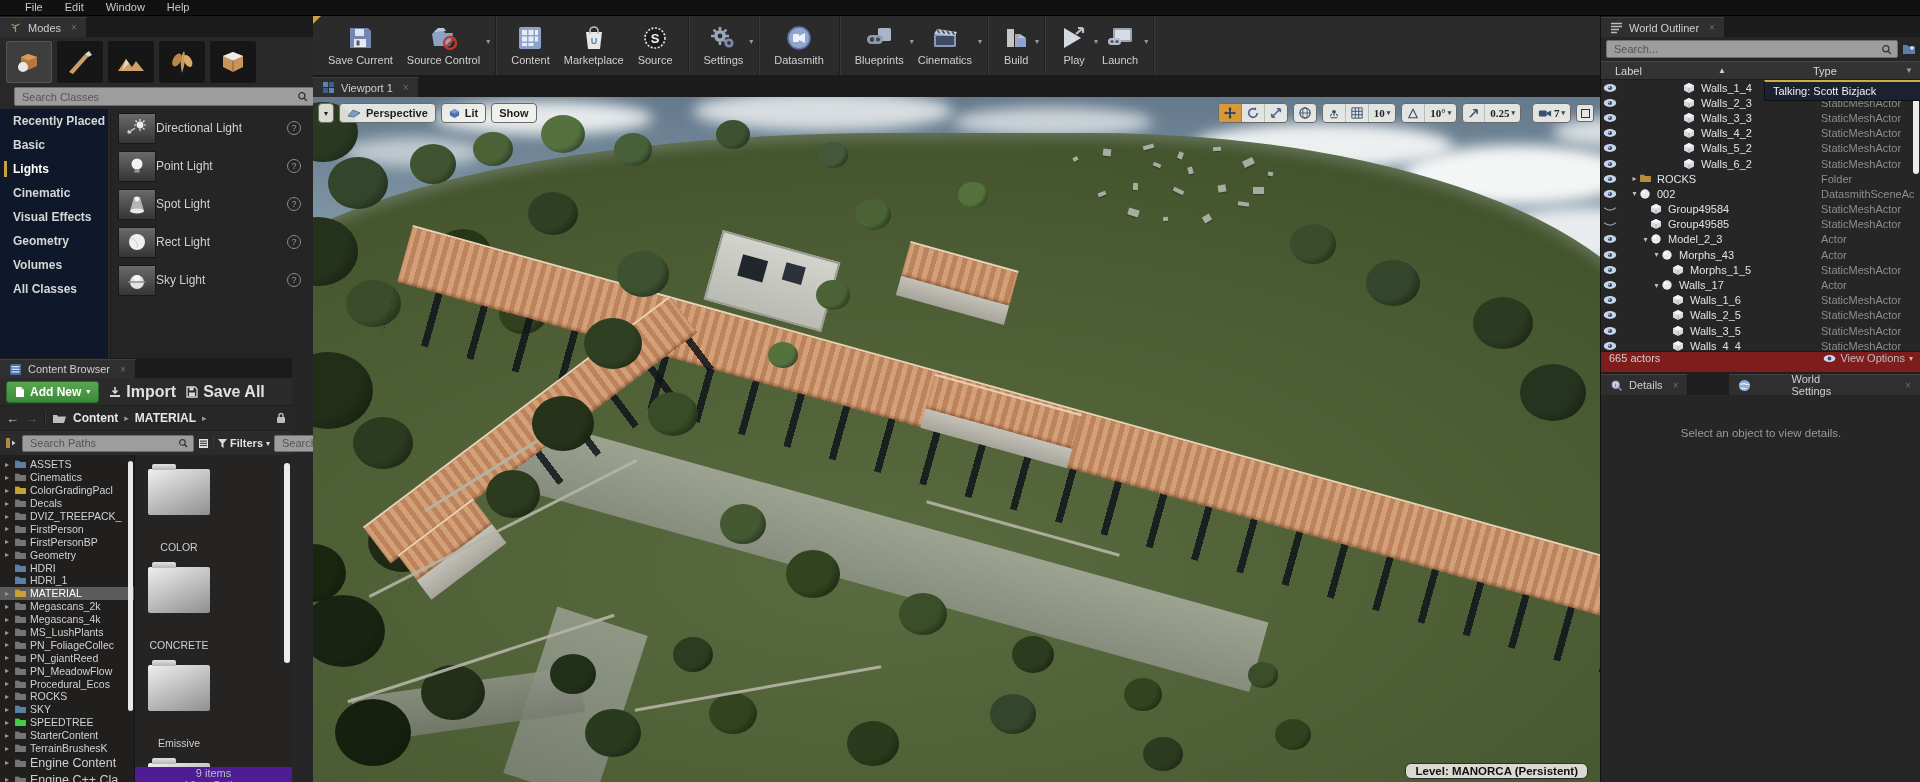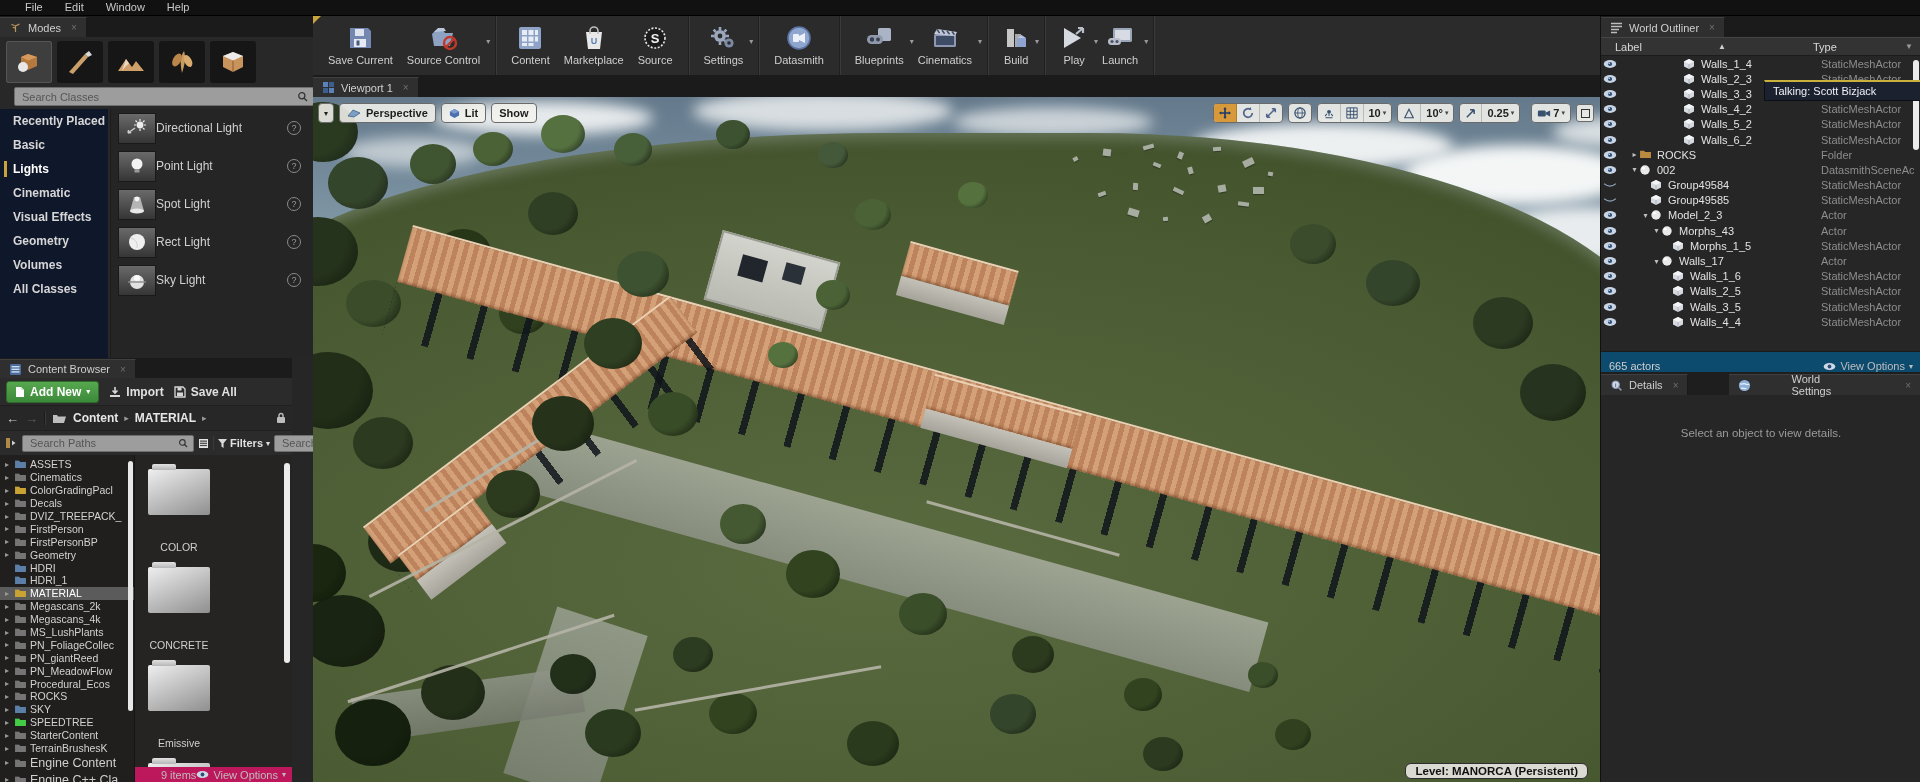--- a/index.html
+++ b/index.html
@@ -46,21 +46,21 @@
   .light-label{flex:1;font-size:12px;color:#d0d0d0;}
   .q-circle{width:12px;height:12px;border:1px solid #8a8a8a;border-radius:50%;color:#9a9a9a;
             font-size:9px;display:flex;align-items:center;justify-content:center;margin-right:12px;}
 
   
   #content-browser{position:absolute;left:0;top:343px;width:292px;bottom:0;background:#272727;
                    display:flex;flex-direction:column;}
   #cb-toolbar{height:27px;display:flex;align-items:center;gap:10px;padding:0 6px;background:#2b2b2b;}
   #add-new{background:linear-gradient(180deg,#57a74f,#3c8a3a);border:1px solid #2c6b2c;border-radius:3px;
            color:#fff;font-weight:bold;display:flex;align-items:center;gap:5px;height:20px;padding:0 8px;font-size:12px;}
-  .cb-tbtn{display:flex;align-items:center;gap:5px;color:#e0e0e0;font-weight:bold;font-size:12px;}
+  .cb-tbtn{display:flex;align-items:center;gap:5px;color:#e0e0e0;font-weight:bold;font-size:16px;}
   #cb-path{height:24px;display:flex;align-items:center;gap:6px;padding:0 6px;background:#272727;
            border-top:1px solid #1f1f1f;border-bottom:1px solid #1f1f1f;}
   .nav-arrow{font-size:13px;color:#cfcfcf;}
   .nav-arrow.dim{color:#5d5d5d;}
   .vsep{width:1px;height:14px;background:#1b1b1b;border-right:1px solid #3a3a3a;}
   .crumb{font-weight:bold;color:#e6e6e6;font-size:12px;}
   .crumb-sep{color:#9a9a9a;font-size:9px;}
   #cb-filter{height:24px;display:flex;align-items:center;gap:4px;padding:0 5px;background:#2b2b2b;}
   #cb-filter .search-box{flex:1;height:15px;}
   .filters-lbl{font-weight:bold;color:#e0e0e0;display:flex;gap:3px;align-items:center;}
@@ -75,22 +75,22 @@
   .tree-row.engine{font-size:12.5px;height:17px;color:#cfcfcf;}
   #cb-tree-scroll{position:absolute;right:1px;top:6px;width:5px;height:250px;background:#e8e8e8;border-radius:3px;}
   #cb-grid{flex:1;background:#262423;position:relative;display:flex;flex-direction:column;}
   #fold-wrap{flex:1;display:flex;flex-wrap:wrap;align-content:flex-start;padding:14px 4px 0 12px;column-gap:22px;row-gap:14px;overflow:hidden;}
   .fold-cell{width:64px;display:flex;flex-direction:column;align-items:center;gap:26px;}
   .folder-big{width:62px;height:46px;background:linear-gradient(155deg,#efefef,#8f8f8f);border-radius:2px;position:relative;}
   .folder-big::before{content:'';position:absolute;top:-5px;left:4px;width:24px;height:6px;
                       background:linear-gradient(180deg,#e2e2e2,#b5b5b5);border-radius:2px 2px 0 0;}
   .fold-label{font-size:10.5px;color:#cfcfcf;text-align:center;}
   #cb-grid-scroll{position:absolute;right:2px;top:8px;width:6px;height:200px;background:#ececec;border-radius:3px;}
-  #cb-status{height:15px;background:#be185d;display:flex;align-items:center;justify-content:flex-end;
-             padding:0 6px;color:#bdbdbd;}
+  #cb-status{height:15px;background:#4c1d95;display:flex;align-items:center;justify-content:flex-start;
+             padding:0 6px;color:#bdbdbd;flex-direction:column;}
   .view-opts{display:flex;align-items:center;gap:4px;color:#bdbdbd;}
 
   
   #center{position:absolute;left:313px;top:15px;width:1287px;bottom:0;}
   #main-toolbar{position:absolute;left:0;top:0;right:0;height:60px;background:#2b2b2b;display:flex;
                 align-items:stretch;border-bottom:1px solid #151515;}
   #tb-corner{position:absolute;left:0;top:0;width:0;height:0;border-left:9px solid #c9a33b;border-bottom:9px solid transparent;}
   .tb-group{display:flex;align-items:stretch;padding:0 8px;border-right:1px solid #202020;box-shadow:1px 0 0 #3a3a3a;}
   .tb-btn{display:flex;flex-direction:column;align-items:center;justify-content:center;gap:2px;
           padding:3px 7px;position:relative;}
@@ -119,21 +119,21 @@
 
   
   .vp-btn{background:rgba(242,242,237,.88);border:1px solid #6a6a6a;border-radius:4px;color:#1d1d1d;
           font-weight:bold;font-size:11px;display:flex;align-items:center;gap:5px;height:18px;padding:0 7px;}
   #vp-left-controls{position:absolute;left:5px;top:6px;display:flex;gap:5px;z-index:10;}
   #vp-right-controls{position:absolute;right:6px;top:6px;display:flex;gap:5px;z-index:10;align-items:center;}
   .vp-group{background:rgba(242,242,237,.88);border:1px solid #6a6a6a;border-radius:4px;height:18px;
             display:flex;align-items:center;overflow:hidden;}
   .vp-seg{display:flex;align-items:center;gap:2px;padding:0 5px;height:100%;color:#222;font-weight:bold;
           border-right:1px solid rgba(0,0,0,.18);}
-  .vp-seg:last-child{border-right:0;}
+  .vp-seg:last-child{border-right:0;font-family:Liberation Serif, serif;}
   .vp-seg.active{background:#d7993a;}
   .seg-caret{font-size:7px;color:#444;}
   #vp-maximize{width:16px;height:16px;background:rgba(242,242,237,.88);border:1px solid #6a6a6a;border-radius:3px;
                display:flex;align-items:center;justify-content:center;}
   #vp-maximize::before{content:'';width:7px;height:7px;border:1.5px solid #333;}
   #level-badge{position:absolute;right:12px;bottom:3px;background:#dadad2;border:1px solid #2e2e2e;
                border-radius:6px;color:#101010;font-weight:bold;font-size:11.5px;padding:1px 9px;z-index:11;}
 
   
   #right{position:absolute;left:1600px;top:15px;width:320px;bottom:0;background:#262626;border-left:1px solid #111;}
@@ -147,22 +147,22 @@
   #ol-h-type{width:100px;display:flex;align-items:center;justify-content:space-between;padding-right:8px;}
   #ol-h-filter{font-size:8px;color:#9a9a9a;}
   #ol-list{flex:1;overflow:hidden;position:relative;}
   .ol-row{height:15.2px;display:flex;align-items:center;font-size:11px;}
   .ol-eye{width:18px;display:flex;justify-content:center;flex:0 0 auto;}
   .ol-exp{width:9px;font-size:8px;color:#bdbdbd;text-align:center;flex:0 0 auto;}
   .ol-ico{width:14px;height:12px;flex:0 0 auto;margin-right:4px;}
   .ol-label{color:#e2e2e2;white-space:nowrap;overflow:hidden;flex:1;}
   .ol-type{width:100px;color:#8d8d8d;white-space:nowrap;overflow:hidden;flex:0 0 auto;}
   #ol-scroll{position:absolute;right:2px;top:4px;width:6px;height:90px;background:#ececec;border-radius:3px;}
-  #ol-footer{height:20px;display:flex;align-items:flex-end;justify-content:space-between;
-             padding:0 8px;background:#0c4a6e;border-top:1px solid #1a1a1a;color:#cfcfcf;}
+  #ol-footer{height:20px;display:flex;align-items:flex-start;justify-content:space-between;
+             padding:0 8px;background:#7f1d1d;border-top:1px solid #1a1a1a;color:#cfcfcf;}
   #ol-tooltip{position:absolute;left:163px;top:65px;width:152px;height:18px;background:#1c2130;
               border:1px solid #0c0f18;border-top:2px solid #c9b13b;color:#eef0f6;font-size:11px;
               display:flex;align-items:center;padding-left:8px;z-index:20;}
 
   #details{position:absolute;left:0;top:357px;right:0;bottom:0;background:#262626;}
   #details-tabs{display:flex;background:#1e1e1e;height:23px;align-items:flex-end;gap:1px;}
   #details-tabs .tab{height:20px;}
   #details-empty{margin-top:32px;text-align:center;color:#9a9a9a;font-size:11.5px;}
 </style>
 </head>
@@ -1137,20 +1137,35 @@
       <div class="tab">
         <span class="tico">
           <svg viewBox="0 0 13 13">
               <path d="M1 2.5h11M1 5.5h11M1 8.5h8M1 11.5h6" stroke="#bdbdbd" stroke-width="1.4"></path>
             </svg>
         </span>
         <span>World Outliner</span>
         <span class="close">×</span>
       </div>
     </div>
+    <div id="ol-search-row">
+      <div class="search-box">
+        <input placeholder="Search..." style="">
+        <svg width="11" height="11" viewBox="0 0 16 16">
+            <circle cx="7" cy="7" r="4.5" fill="none" stroke="#333" stroke-width="1.8"></circle>
+            <line x1="10.5" y1="10.5" x2="14.5" y2="14.5" stroke="#333" stroke-width="2"></line>
+          </svg>
+      </div>
+      <span>
+        <svg width="14" height="12" viewBox="0 0 14 12">
+            <path d="M1 2h4l1 1.3h7V11H1z" fill="#5b7fa6"></path>
+            <path d="M10 3v4M8 5h4" stroke="#dce8f5" stroke-width="1.4"></path>
+          </svg>
+      </span>
+    </div>
     <div id="ol-header">
       <div id="ol-h-label">
         <span>Label</span>
         <span id="ol-h-sort">▲</span>
       </div>
       <div id="ol-h-type">
         <span>Type</span>
         <span id="ol-h-filter">▼</span>
       </div>
     </div>

